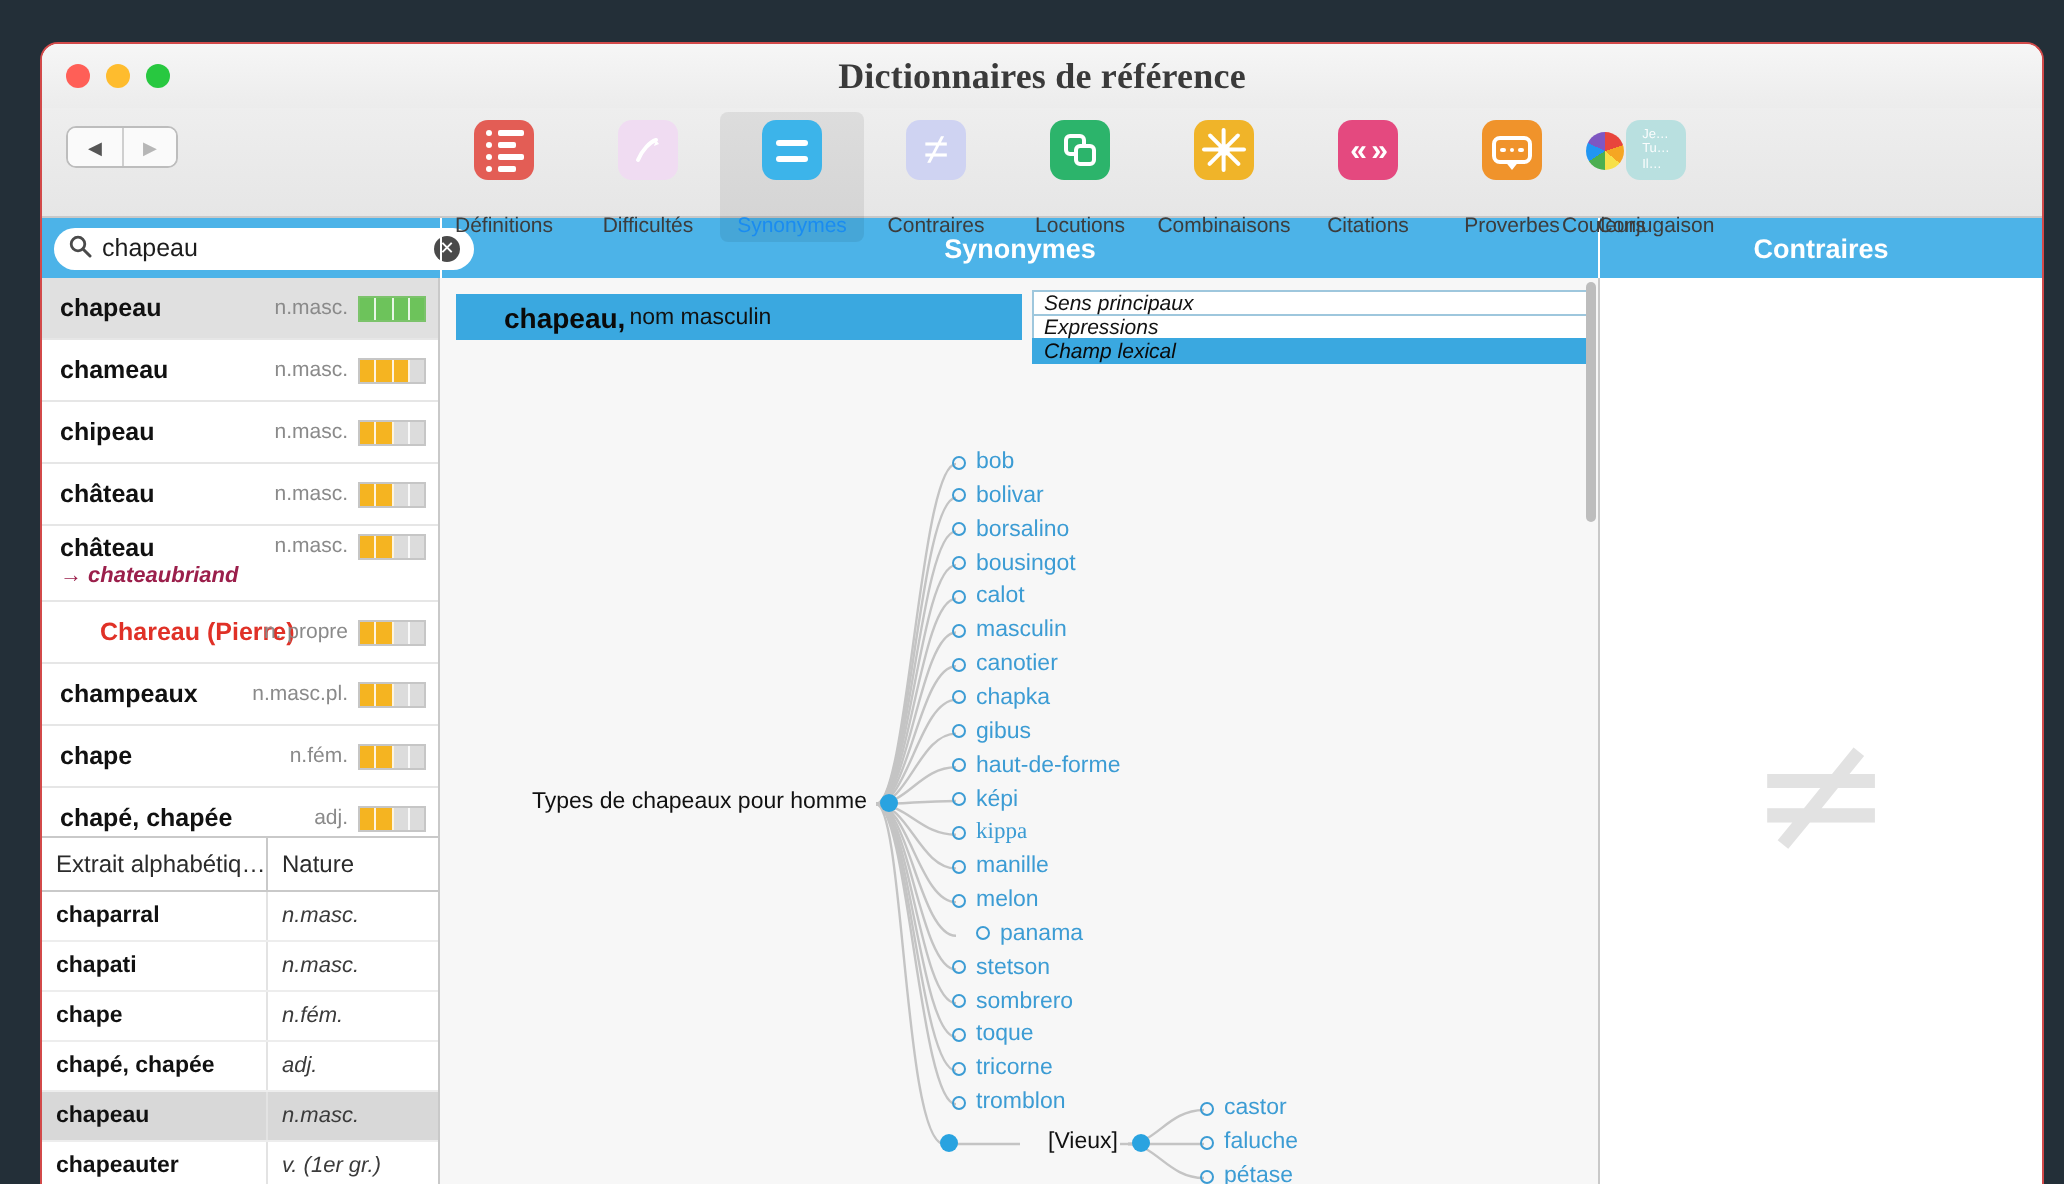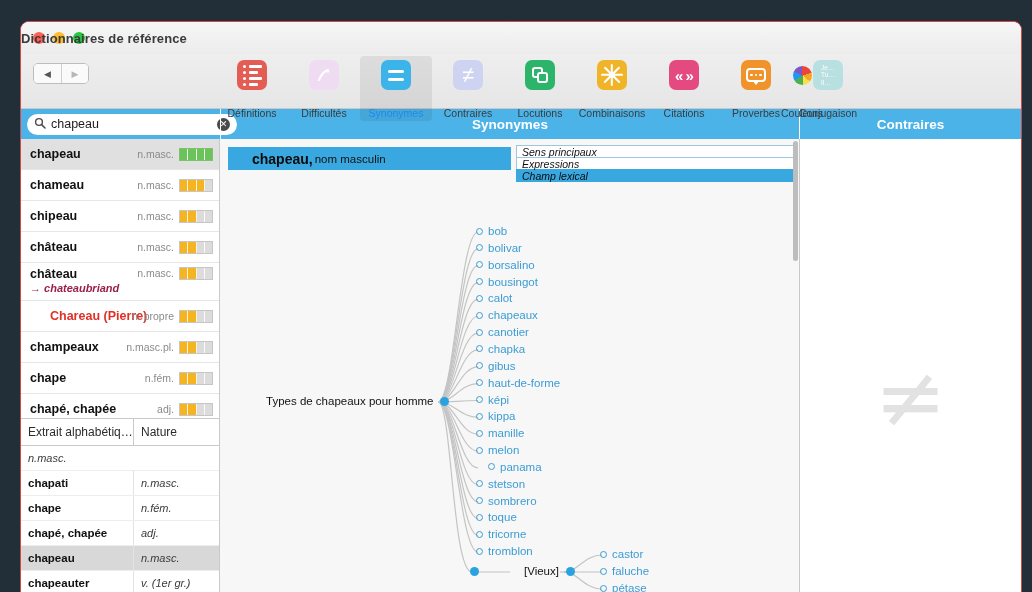--- a/index.html
+++ b/index.html
@@ -24,23 +24,24 @@
   .titlebar {
     height:32px; flex:0 0 32px;
     background:linear-gradient(#f6f6f6,#ececec);
     position:relative;
     display:flex; align-items:center;
   }
   .traffic { display:flex; gap:8px; margin-left:12px; }
   .dot { width:12px; height:12px; border-radius:50%; }
   .dot.red{background:#ff5f57;} .dot.amber{background:#febc2e;} .dot.green{background:#28c840;}
   .win-title {
-    position:absolute; left:0; right:0; text-align:left;
-    font-size:13px; font-weight:700; color:#3a3a3a;
+    position:absolute; left:0; right:0; text-align:center;
+    font-size:18px; font-weight:700; color:#3a3a3a;
     letter-spacing:.1px;
+    font-family:Liberation Serif, serif;
   }
   
   .toolbar {
     height:55px; flex:0 0 55px;
     background:linear-gradient(#eeeeee,#e6e6e6);
     border-bottom:1px solid #c8c8c8;
     display:flex; align-items:flex-start; position:relative;
   }
   .navbtns {
     display:flex; margin-left:12px; margin-top:9px;
@@ -455,20 +456,21 @@
           </div>
         </div>
 
       <div class="tablewrap">
         <div class="thead">
           <div class="th1">Extrait alphabétiq…</div>
           <div class="th2">Nature</div>
         </div>
         <div class="tbody">
             <div class="trow">
+              <div class="tc1">chaparral</div>
               <div class="tc2">n.masc.</div>
             </div>
             <div class="trow">
               <div class="tc1">chapati</div>
               <div class="tc2">n.masc.</div>
             </div>
             <div class="trow">
               <div class="tc1">chape</div>
               <div class="tc2">n.fém.</div>
             </div>
@@ -549,21 +551,21 @@
           <div class="node" style="left: 256px; top: 136.55px;">
             <span class="ring"></span>
             <span>bousingot</span>
           </div>
           <div class="node" style="left: 256px; top: 153.4px;">
             <span class="ring"></span>
             <span>calot</span>
           </div>
           <div class="node" style="left: 256px; top: 170.25px;">
             <span class="ring"></span>
-            <span>chapeaux</span>
+            <span>masculin</span>
           </div>
           <div class="node" style="left: 256px; top: 187.1px;">
             <span class="ring"></span>
             <span>canotier</span>
           </div>
           <div class="node" style="left: 256px; top: 203.95px;">
             <span class="ring"></span>
             <span>chapka</span>
           </div>
           <div class="node" style="left: 256px; top: 220.8px;">
@@ -571,21 +573,21 @@
             <span>gibus</span>
           </div>
           <div class="node" style="left: 256px; top: 237.65px;">
             <span class="ring"></span>
             <span>haut-de-forme</span>
           </div>
           <div class="node" style="left: 256px; top: 254.5px;">
             <span class="ring"></span>
             <span>képi</span>
           </div>
-          <div class="node" style="left: 256px; top: 271.35px;">
+          <div class="node" style="left: 256px; top: 271.35px; font-family: Liberation Serif, serif;">
             <span class="ring"></span>
             <span>kippa</span>
           </div>
           <div class="node" style="left: 256px; top: 288.2px;">
             <span class="ring"></span>
             <span>manille</span>
           </div>
           <div class="node" style="left: 256px; top: 305.05px;">
             <span class="ring"></span>
             <span>melon</span>

